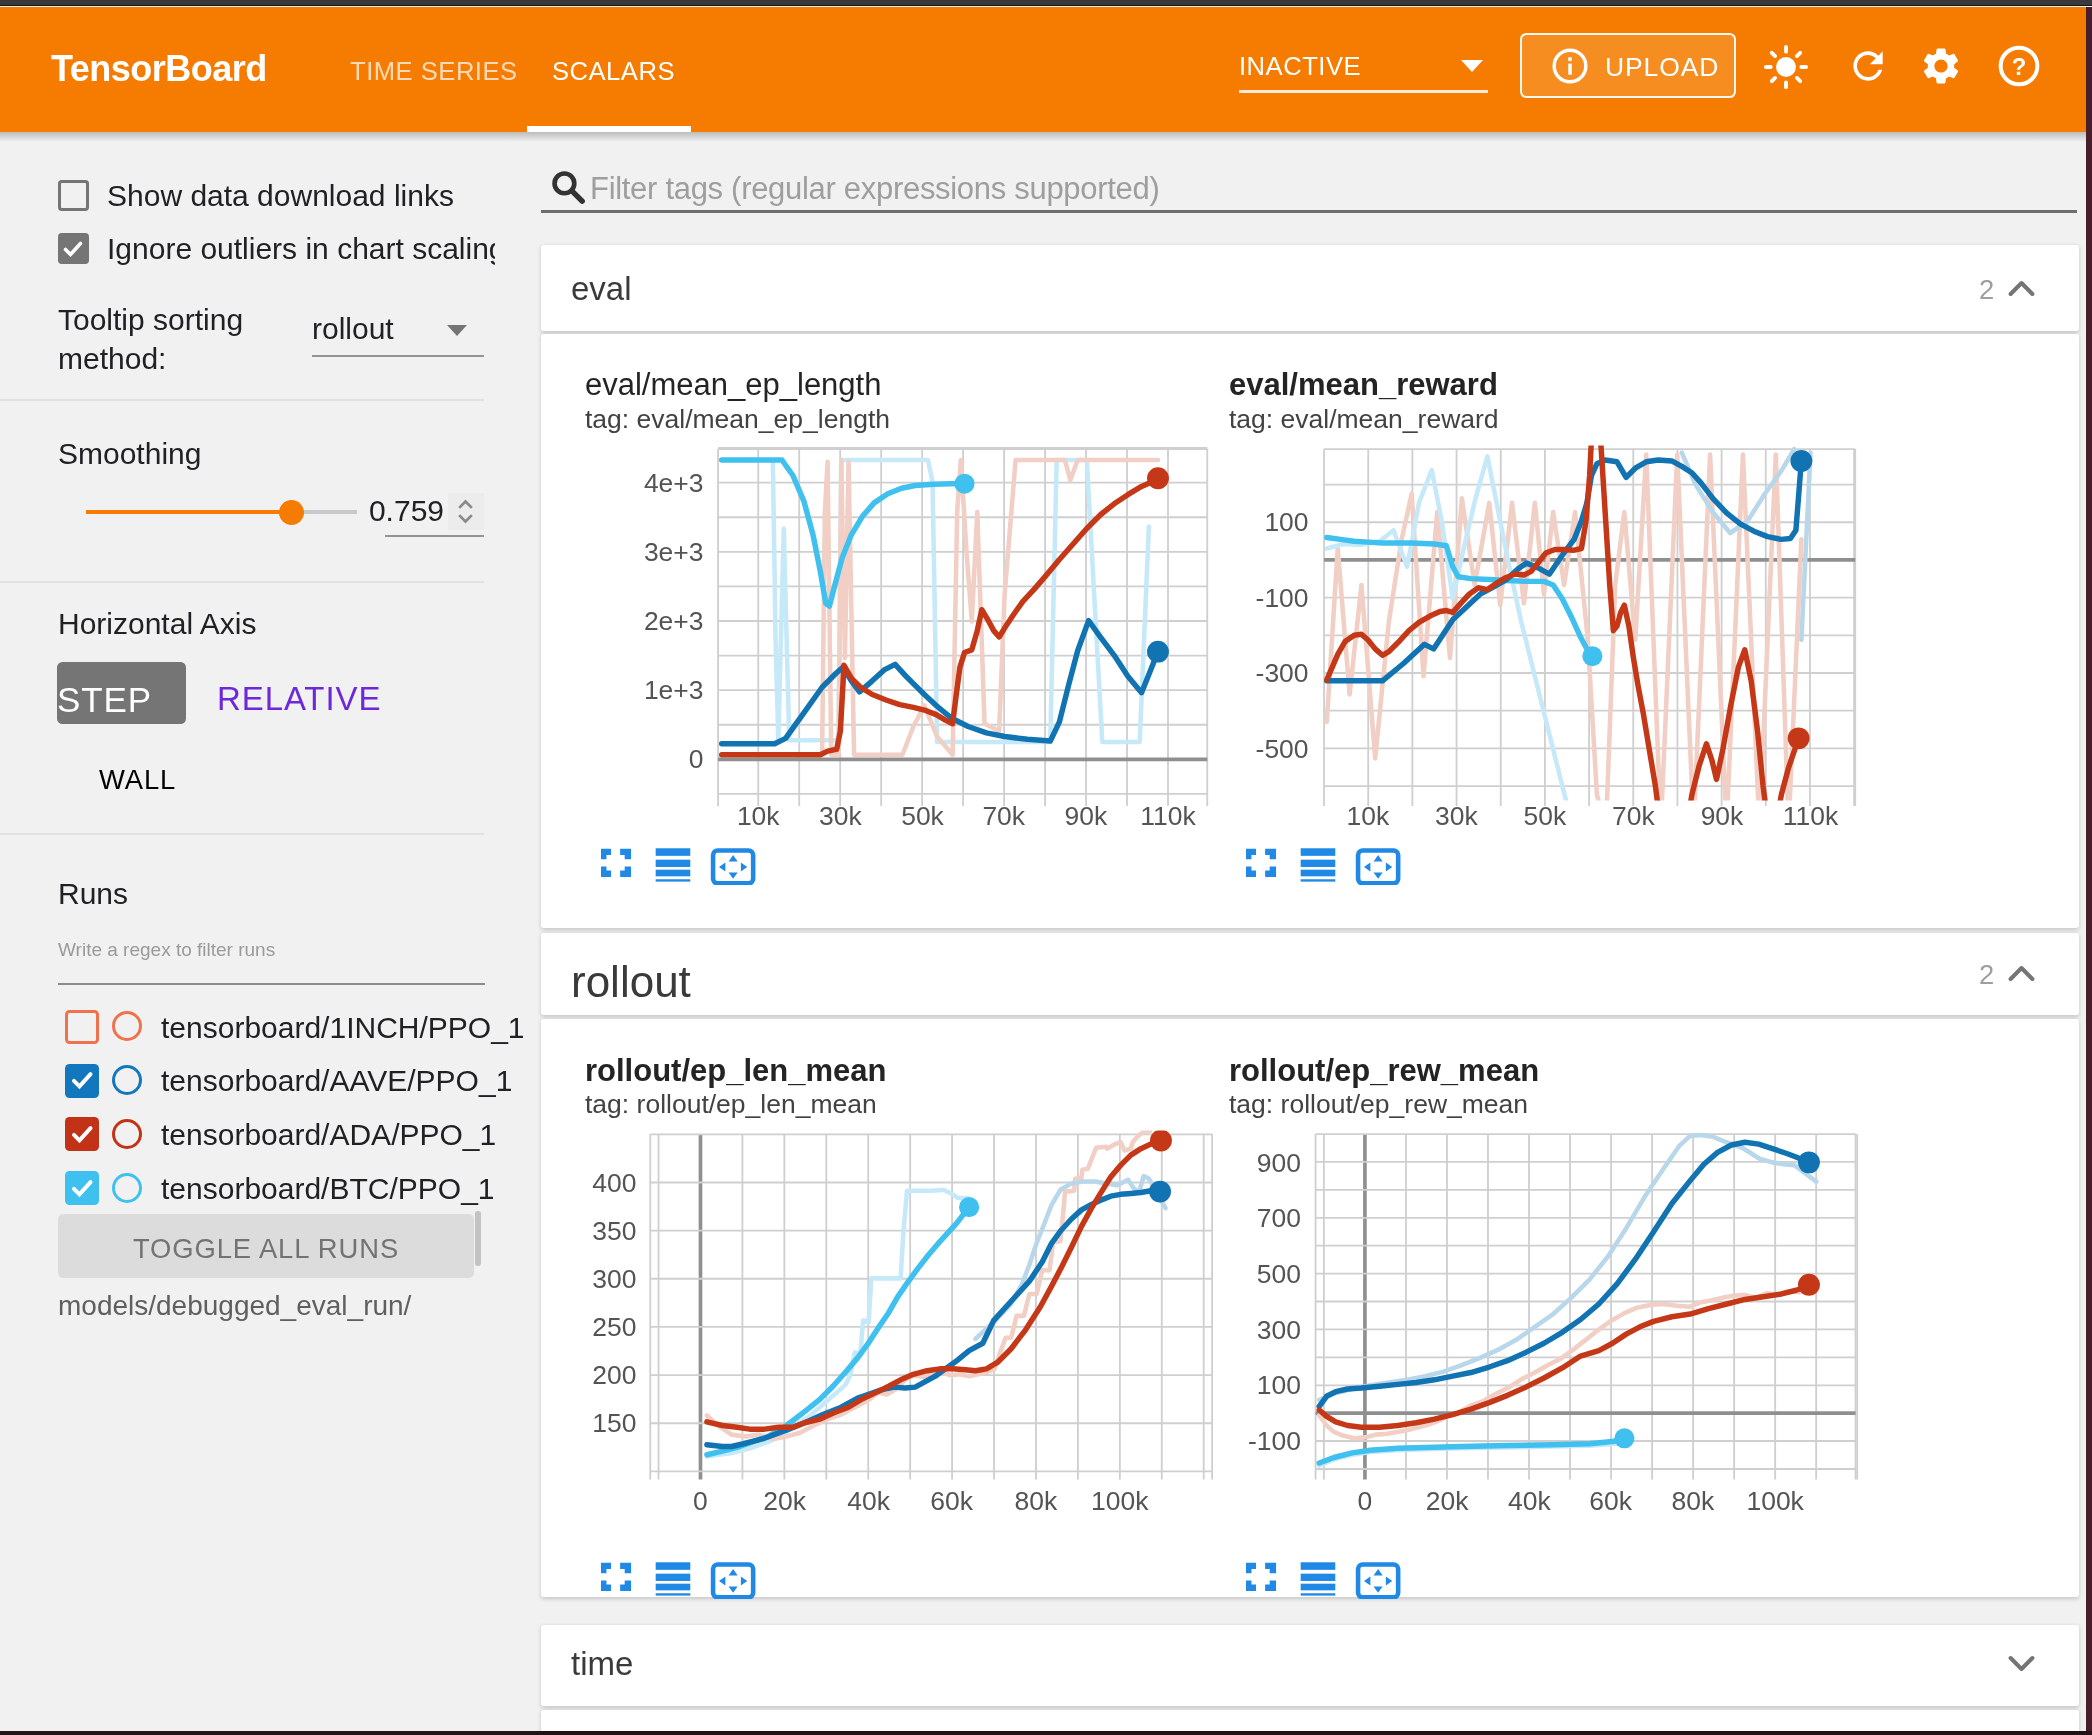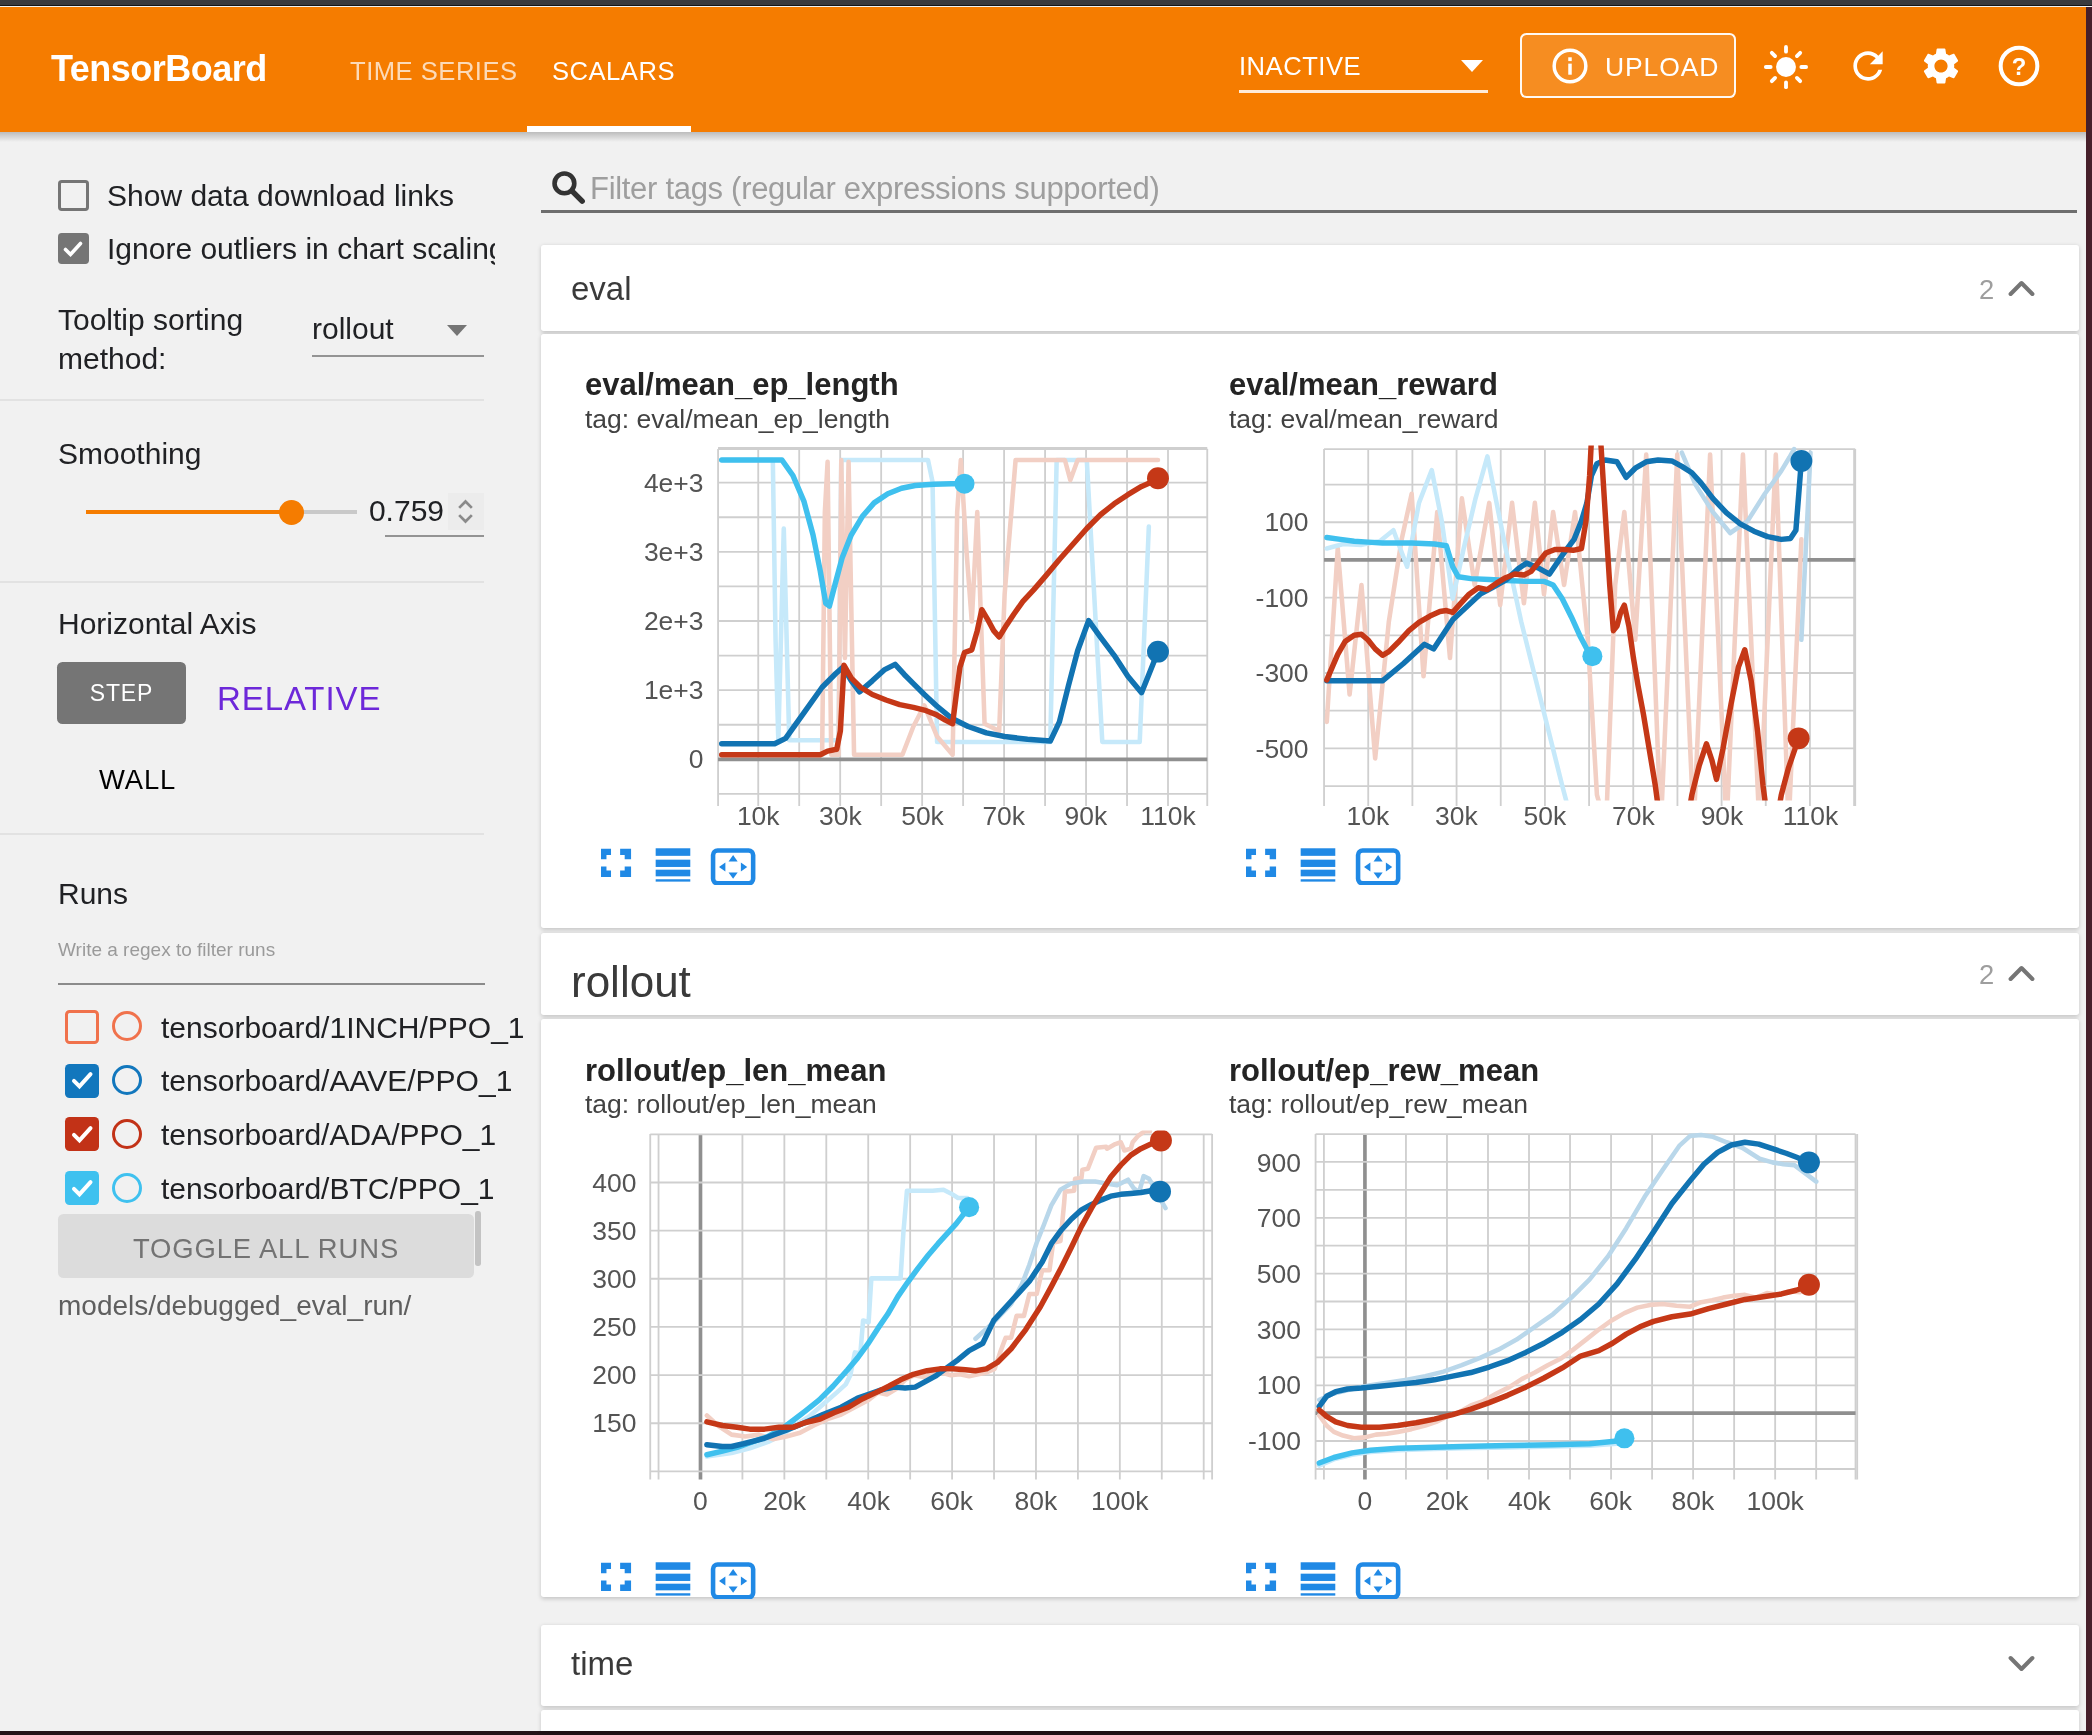--- a/index.html
+++ b/index.html
@@ -71,21 +71,21 @@
 <div class="abs" style="left:343px;top:494px;width:101px;text-align:right;font-size:30px;color:#202124">0.759</div>
 <div class="abs" style="left:448px;top:493px;width:36px;height:37px;background:#ececec"></div>
 <svg class="abs" style="left:451px;top:496px" width="29" height="31" viewBox="0 0 32 34">
     <path d="M9,13 L16,6 L23,13" fill="none" stroke="#8a8a8a" stroke-width="3"></path>
     <path d="M9,21 L16,28 L23,21" fill="none" stroke="#8a8a8a" stroke-width="3"></path>
   </svg>
 <div class="abs" style="left:385px;top:535px;width:99px;height:1.8px;background:#949494"></div>
 <div class="abs" style="left:0;top:581px;width:484px;height:1.8px;background:#e2e2e2"></div>
 <div class="abs" style="left:58px;top:607px;font-size:30px;color:#202124">Horizontal Axis</div>
 <div class="abs" style="left:57px;top:662px;width:129px;height:62px;background:#757575;border-radius:5.5px"></div>
-<div class="abs" style="left:57px;top:680px;width:129px;text-align:center;font-size:23px;letter-spacing:0.9px;color:#fff">STEP</div>
+<div class="abs" style="left:57px;top:680px;width:129px;text-align:left;font-size:35px;letter-spacing:0.9px;color:#fff">STEP</div>
 <div class="abs" style="left:217px;top:680px;font-size:33px;letter-spacing:0.9px;color:#6d28d9">RELATIVE</div>
 <div class="abs" style="left:99px;top:764px;font-size:27.4px;letter-spacing:0.9px;color:#000000">WALL</div>
 <div class="abs" style="left:0;top:833px;width:484px;height:1.8px;background:#e2e2e2"></div>
 <div class="abs" style="left:58px;top:877px;font-size:30px;color:#202124">Runs</div>
 <div class="abs" style="left:58px;top:939px;font-size:19px;color:#9a9a9a">Write a regex to filter runs</div>
 <div class="abs" style="left:58px;top:983px;width:427px;height:1.8px;background:#8b8b8b"></div>
 <div class="abs" style="left:65px;top:1010px;width:34px;height:34px;border:3.7px solid #f0724c;border-radius:4.6px"></div>
 <div class="abs" style="left:112px;top:1011px;width:30px;height:30px;border:3.7px solid #f0724c;border-radius:50%"></div>
 <div class="abs" style="left:161px;top:1011px;font-size:30px;color:#202124">tensorboard/1INCH/PPO_1</div>
 <div class="abs" style="left:65px;top:1064px;width:34px;height:34px;background:#1277bd;border-radius:4.6px"></div>
@@ -116,21 +116,21 @@
   </svg>
 <div class="abs" style="left:590px;top:171px;font-size:31px;letter-spacing:-0.3px;color:#9e9e9e">Filter tags (regular expressions supported)</div>
 <div class="abs" style="left:541px;top:210px;width:1536px;height:2.7px;background:#6e6e6e"></div>
 <div class="card" style="left:541px;top:245px;width:1538px;height:86px"></div>
 <div class="abs" style="left:571px;top:270px;font-size:33px;color:#3a3a3a">eval</div>
 <div class="abs" style="left:1979px;top:274px;font-size:27.4px;color:#9e9e9e">2</div>
 <svg style="position:absolute;left:2005px;top:274px" width="33" height="29" viewBox="0 0 36 32">
     <path d="M6,22 L18,10 L30,22" fill="none" stroke="#757575" stroke-width="4.5" stroke-linecap="round" stroke-linejoin="round"></path>
   </svg>
 <div class="card" style="left:541px;top:334px;width:1538px;height:594px"></div>
-<div class="abs" style="left:585px;top:367px;font-size:31px;font-weight:700;color:#242424">eval/mean_ep_length</div>
+<div class="abs" style="left:585px;top:367px;font-size:31px;font-weight:400;color:#242424">eval/mean_ep_length</div>
 <div class="abs" style="left:585px;top:404px;font-size:26.5px;color:#424242">tag: eval/mean_ep_length</div>
 <svg style="position:absolute;left:548px;top:439px" width="676" height="397" viewBox="600 480 740 435">
     <rect x="786" y="491" width="536" height="381" fill="#fff"></rect>
     <line x1="786.0" y1="491" x2="786.0" y2="882" stroke="#cfcfcf" stroke-width="2"></line>
     <line x1="1322.0" y1="491" x2="1322.0" y2="882" stroke="#cfcfcf" stroke-width="2"></line>
     <line x1="830.0" y1="491" x2="830.0" y2="882" stroke="#cfcfcf" stroke-width="2"></line>
     <line x1="874.9" y1="491" x2="874.9" y2="882" stroke="#cfcfcf" stroke-width="2"></line>
     <line x1="919.8" y1="491" x2="919.8" y2="882" stroke="#cfcfcf" stroke-width="2"></line>
     <line x1="964.7" y1="491" x2="964.7" y2="882" stroke="#cfcfcf" stroke-width="2"></line>
     <line x1="1009.6" y1="491" x2="1009.6" y2="882" stroke="#cfcfcf" stroke-width="2"></line>

